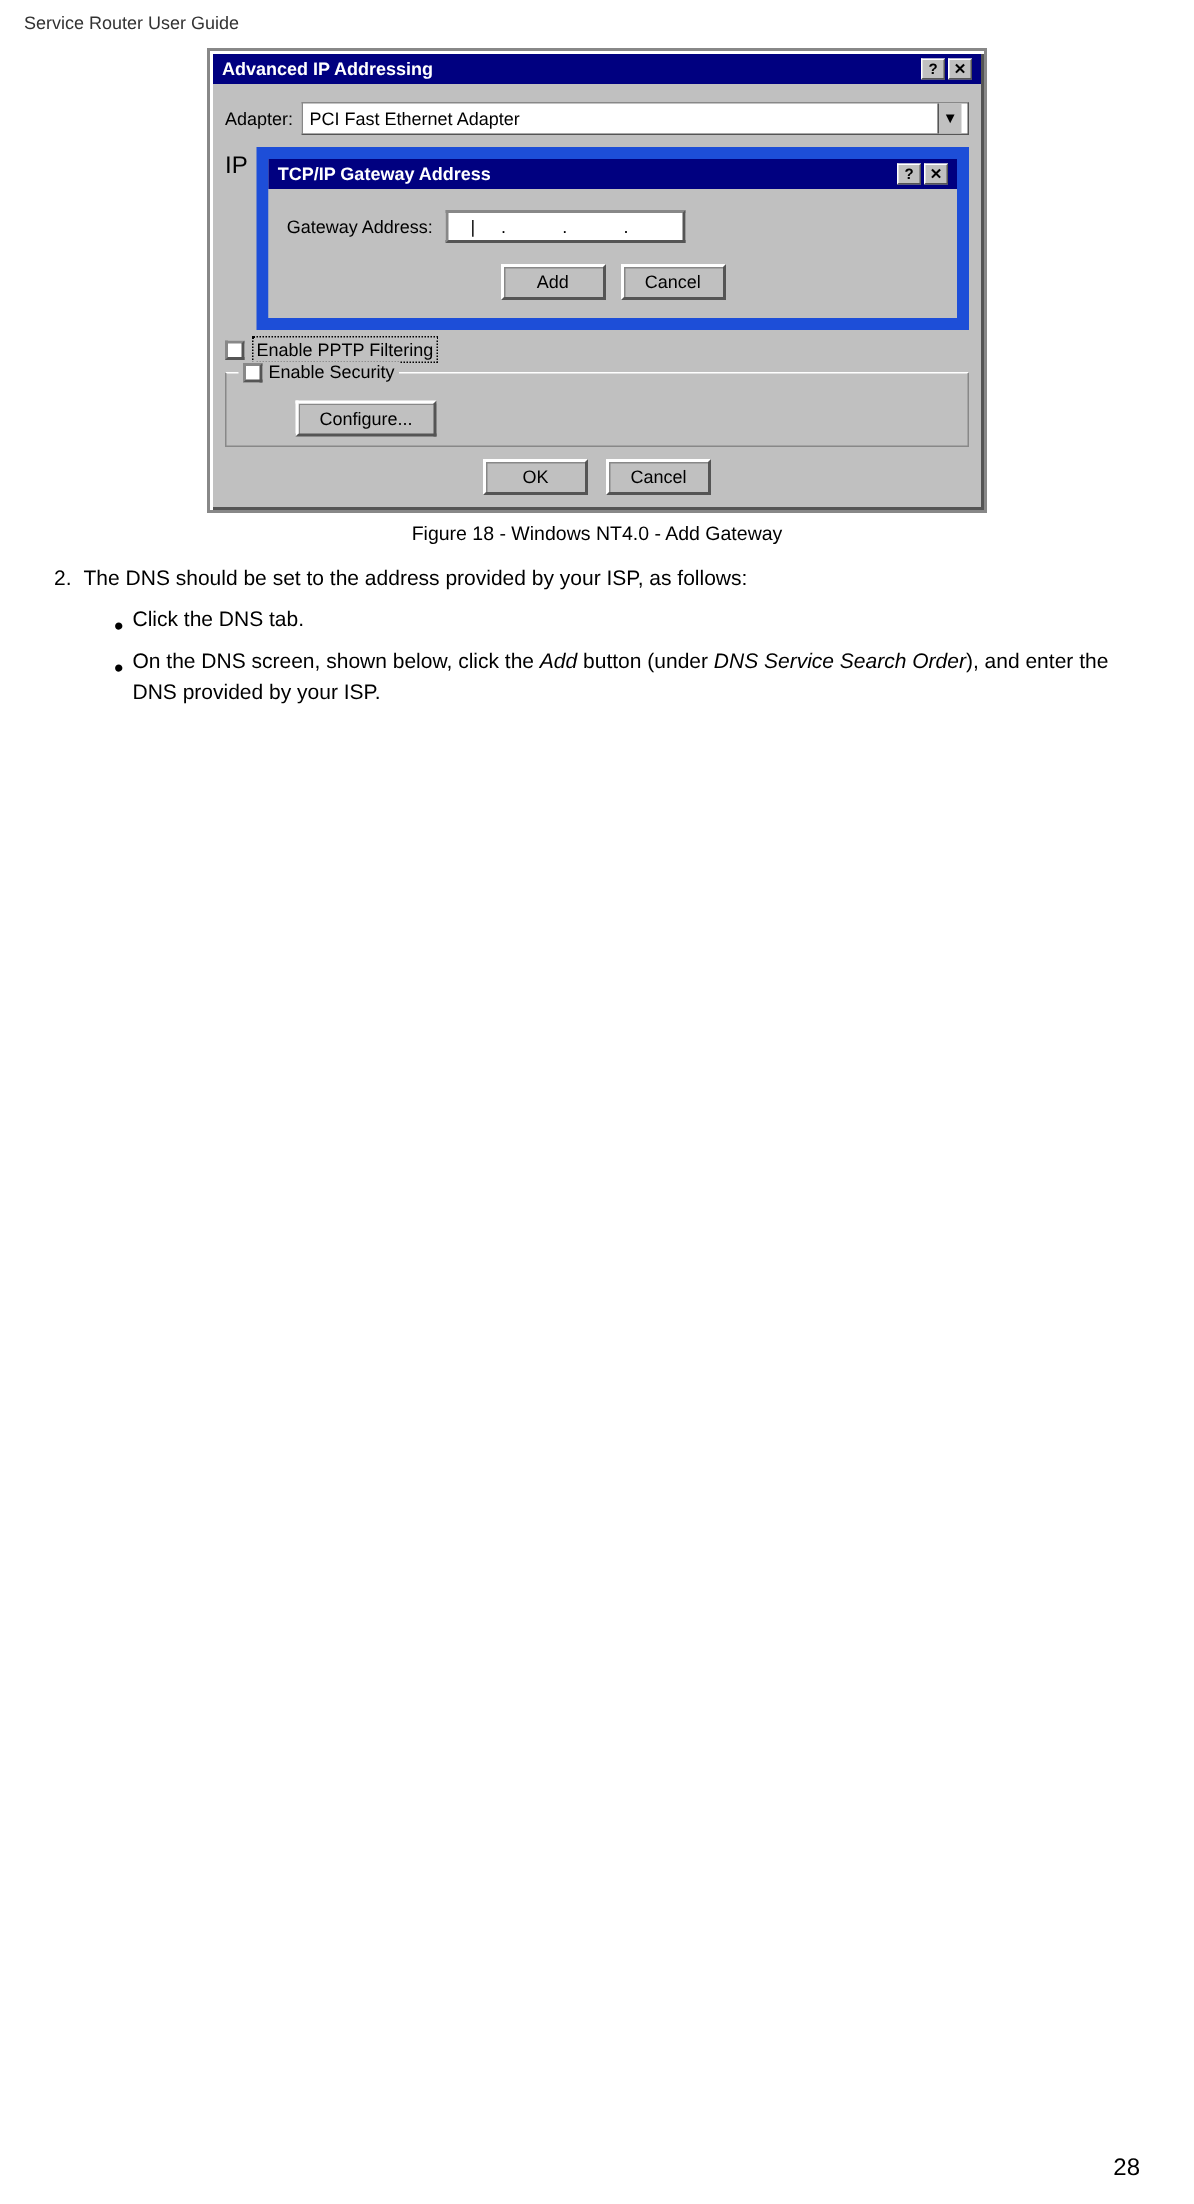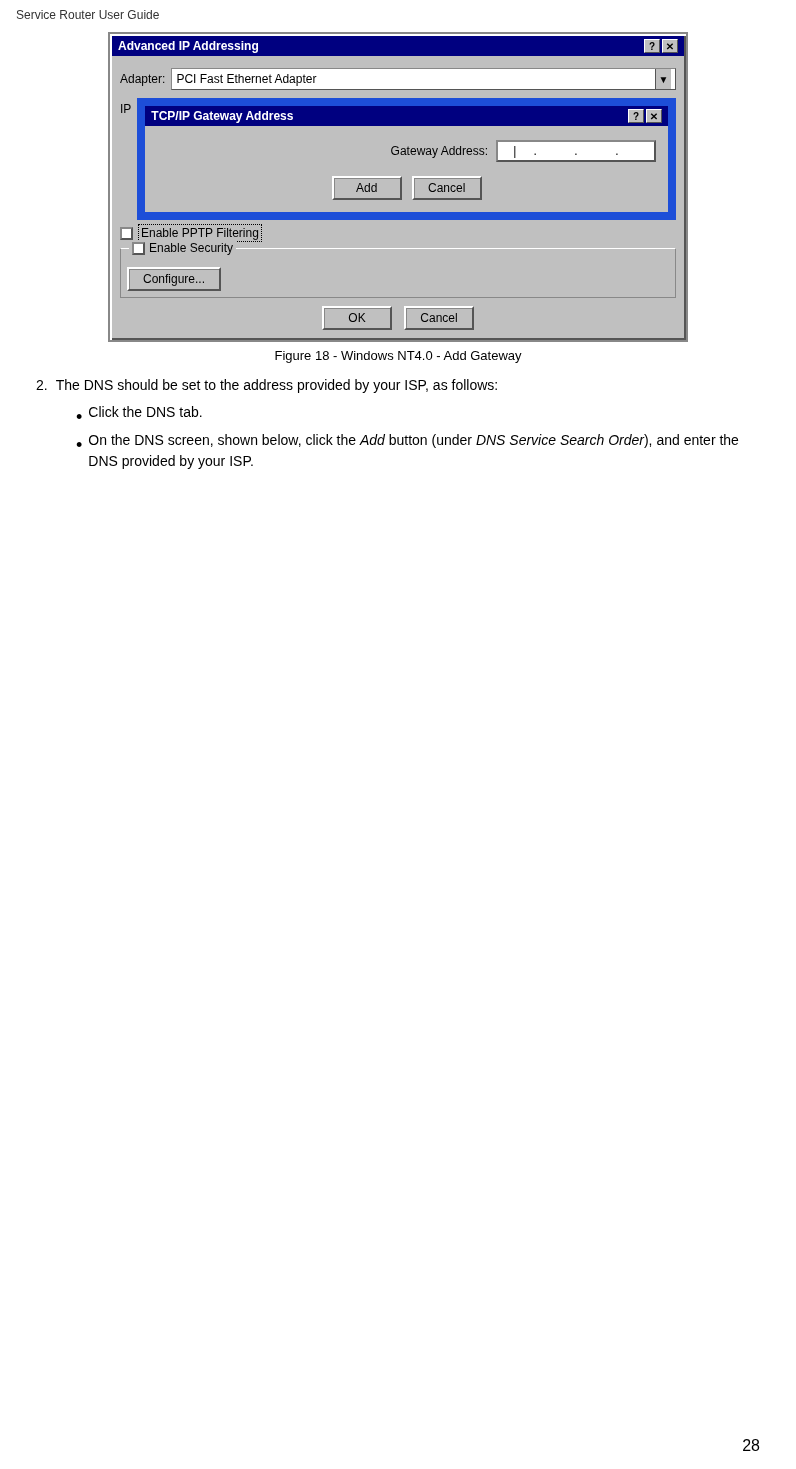--- a/index.html
+++ b/index.html
@@ -23,21 +23,21 @@
       display: flex;
       flex-direction: column;
       align-items: center;
       margin: 10px 0 6px 0;
     }
 
     
     .adv-ip-dialog {
       border: 2px solid #888;
       background: #c0c0c0;
-      width: 580px;
+      width: 520px;
       padding: 2px;
       box-shadow: 2px 2px 0 #fff inset, -2px -2px 0 #555 inset;
       position: relative;
     }
 
     .dialog-titlebar {
       background: #000080;
       color: #fff;
       font-size: 12px;
       font-weight: bold;
@@ -112,21 +112,21 @@
     }
 
     
     .ip-label-row {
       display: flex;
       align-items: flex-start;
       gap: 6px;
     }
 
     .ip-side-label {
-      font-size: 12px;
+      font-size: 16px;
       padding-top: 4px;
       white-space: nowrap;
     }
 
     
     .gateway-dialog {
       border: 8px solid #1d4ed8;
       background: #c0c0c0;
       flex: 1;
       box-shadow: 2px 2px 0 #fff inset, -2px -2px 0 #555 inset;
@@ -147,21 +147,20 @@
     .gateway-body {
       padding: 14px 12px 12px 12px;
       background: #c0c0c0;
     }
 
     .gateway-addr-row {
       display: flex;
       align-items: center;
       margin-bottom: 14px;
       font-size: 12px;
-      justify-content: flex-end;
     }
 
     .gateway-addr-label {
       margin-right: 8px;
       white-space: nowrap;
     }
 
     .ip-input-box {
       display: flex;
       align-items: center;
@@ -423,21 +422,21 @@
         <div class="checkbox-row">
           <span class="win-checkbox"></span>
           <span class="dotted-label">Enable PPTP Filtering</span>
         </div>
 
         <div class="security-group">
           <div class="security-group-label">
             <span class="win-checkbox" style="margin-right:4px; position:relative; top:0;"></span>
             <span>Enable Security</span>
           </div>
-          <button class="win-button" style="margin-top:8px;">Configure...</button>
+          <button class="win-button" style="margin-top:8px;margin-left:40px;">Configure...</button>
         </div>
 
         <div class="dialog-footer">
           <button class="win-button">OK</button>
           <button class="win-button">Cancel</button>
         </div>
       </div>
     </div>
   </div>
 

